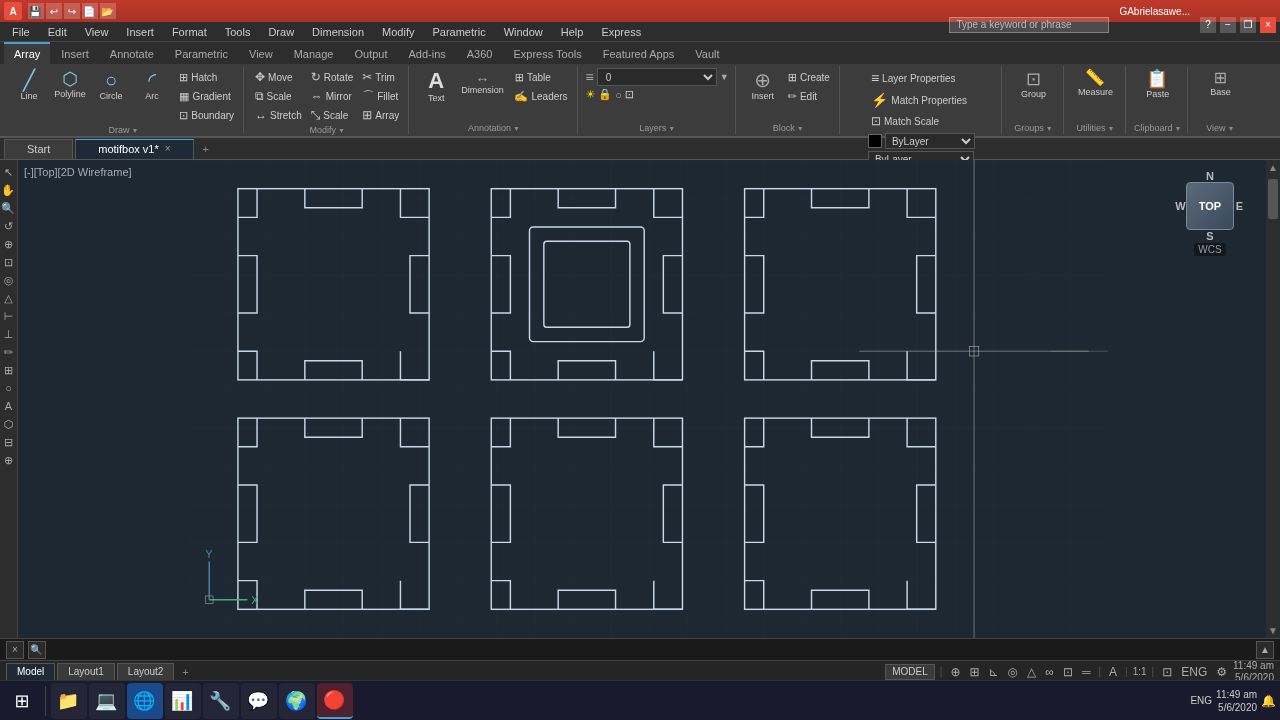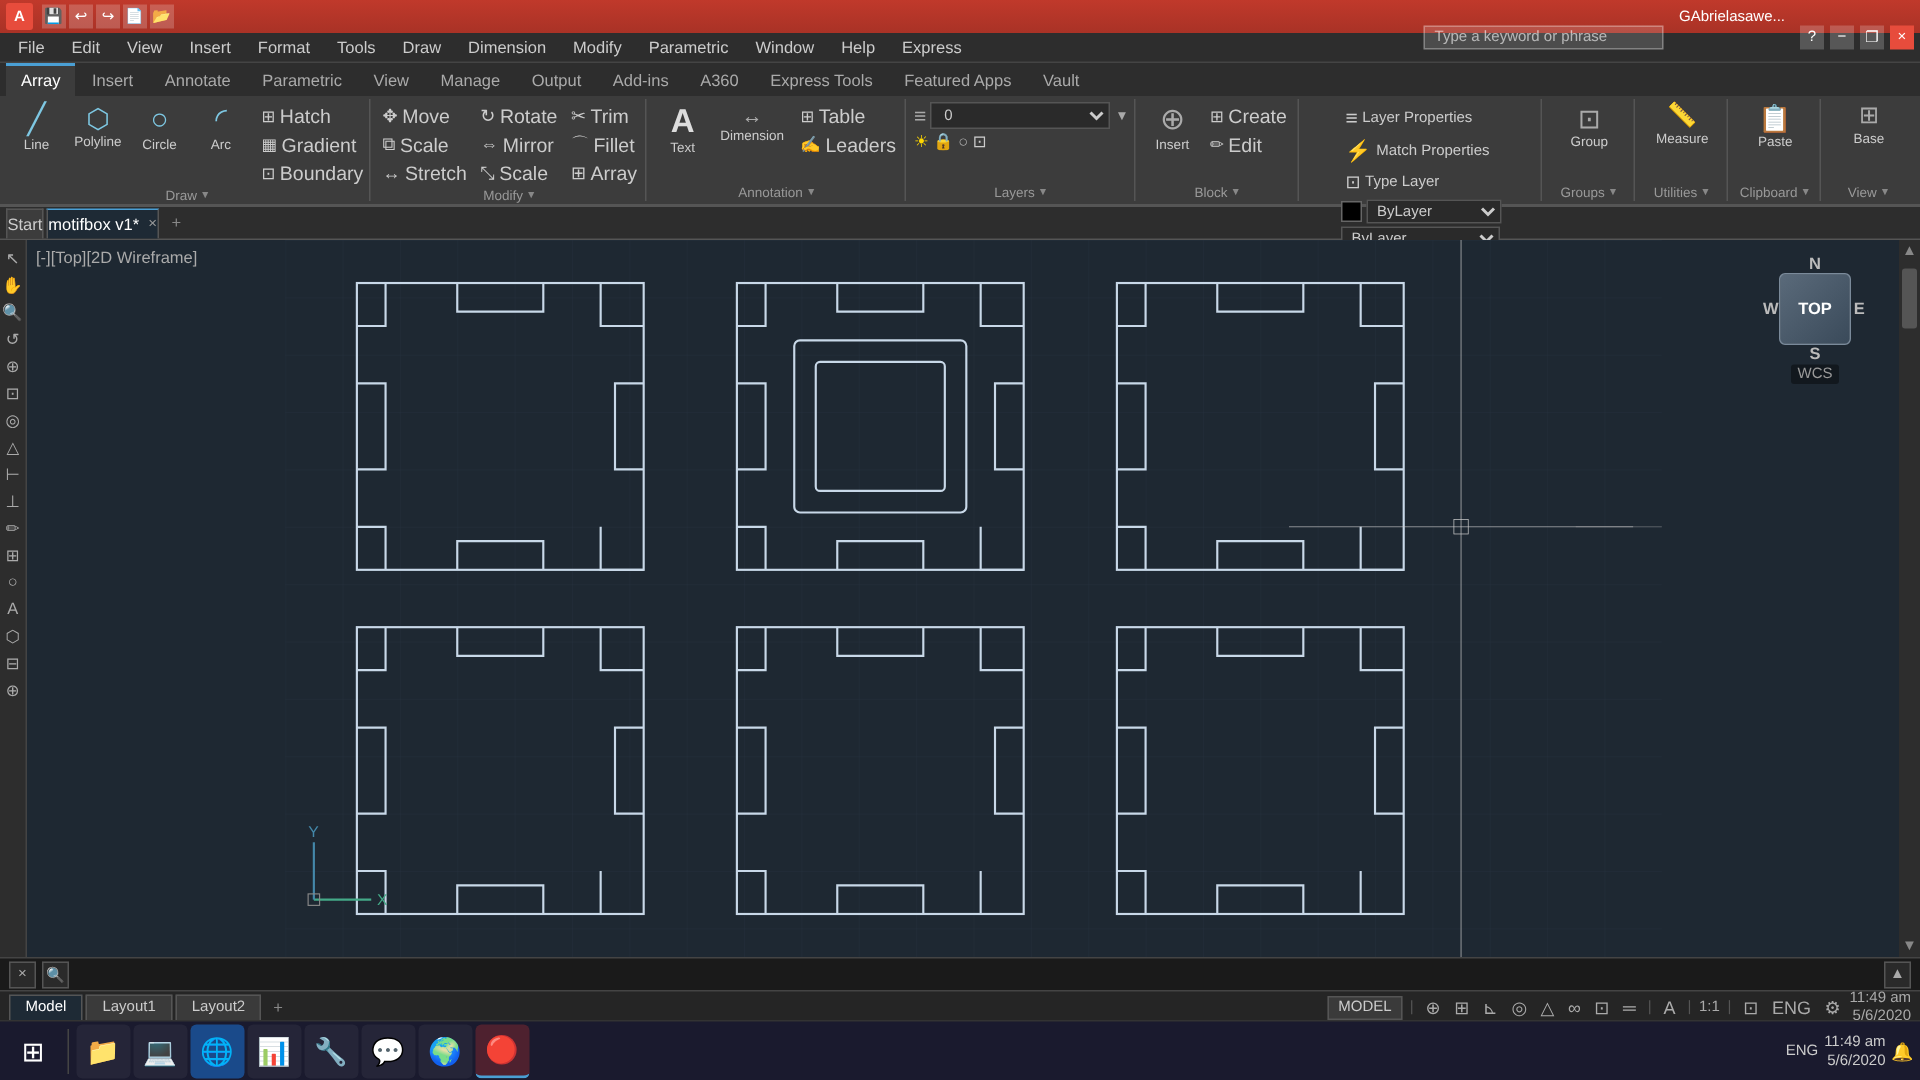--- a/index.html
+++ b/index.html
@@ -92,21 +92,21 @@
     .rb-btn .icon { font-size: 18px; line-height: 1; }
     .rb-btn .label { font-size: 9px; color: #ccc; white-space: nowrap; }
     .rb-btn-large { min-width: 38px; }
 
     .rb-btn-small {
       display: flex; flex-direction: row; align-items: center;
       cursor: pointer; padding: 1px 3px; border-radius: 2px;
       gap: 3px; height: 18px;
     }
     .rb-btn-small .icon { font-size: 12px; }
-    .rb-btn-small .label { font-size: 13px; color: #ccc; }
+    .rb-btn-small .label { font-size: 10px; color: #ccc; }
 
     .rb-col { display: flex; flex-direction: column; gap: 1px; }
 
     
     .layer-select {
       background: #2a2a2a; border: 1px solid #555; color: #ccc;
       font-size: 10px; height: 18px; padding: 0 4px; width: 120px;
     }
     .bylayer-select {
       background: #2a2a2a; border: 1px solid #555; color: #ccc;
@@ -118,28 +118,28 @@
     
     #doc-tabs {
       height: 22px;
       background: #2d2d2d;
       display: flex; align-items: flex-end;
       padding: 0 4px;
       border-bottom: 1px solid #555;
       gap: 2px;
     }
     .doc-tab {
-      padding: 3px 0;
+      padding: 3px 22px;
       background: #3c3c3c;
       border: 1px solid #555;
       border-bottom: none;
       color: #ccc;
       cursor: pointer;
       font-size: 11px;
-      display: flex; align-items: center; gap: 6px;
+      display: flex; align-items: flex-start; gap: 6px;
       height: 20px;
     }
     .doc-tab.active { background: #1e2a35; color: white; border-top: 1px solid #4a9fd4; }
     .doc-tab-close { color: #999; font-size: 10px; }
     .doc-tab-add { width: 20px; height: 20px; display: flex; align-items: center; justify-content: center; color: #888; cursor: pointer; }
 
     
     #viewport {
       background: #1e2832;
       position: relative;
@@ -532,21 +532,21 @@
         </div>
         <div style="display:flex;align-items:center;gap:2px;">
           <div class="rb-btn" style="flex-direction:row;gap:3px;min-width:auto;">
             <span style="font-size:14px;">⚡</span>
             <span style="font-size:10px;">Match Properties</span>
           </div>
         </div>
         <div style="display:flex;align-items:center;gap:3px;">
           <div class="rb-btn" style="flex-direction:row;gap:3px;min-width:auto;">
             <span style="font-size:12px;">⊡</span>
-            <span style="font-size:10px;">Type Layer</span>
+            <span style="font-size:10px;">Match Scale</span>
           </div>
         </div>
         <div style="display:flex;align-items:center;gap:3px;margin-top:1px;">
           <div class="color-box color-box-black"></div>
           <select class="bylayer-select" style="width:90px;">
             <option>ByLayer</option>
           </select>
         </div>
         <div style="display:flex;align-items:center;gap:3px;">
           <select class="bylayer-select" style="width:106px;">

